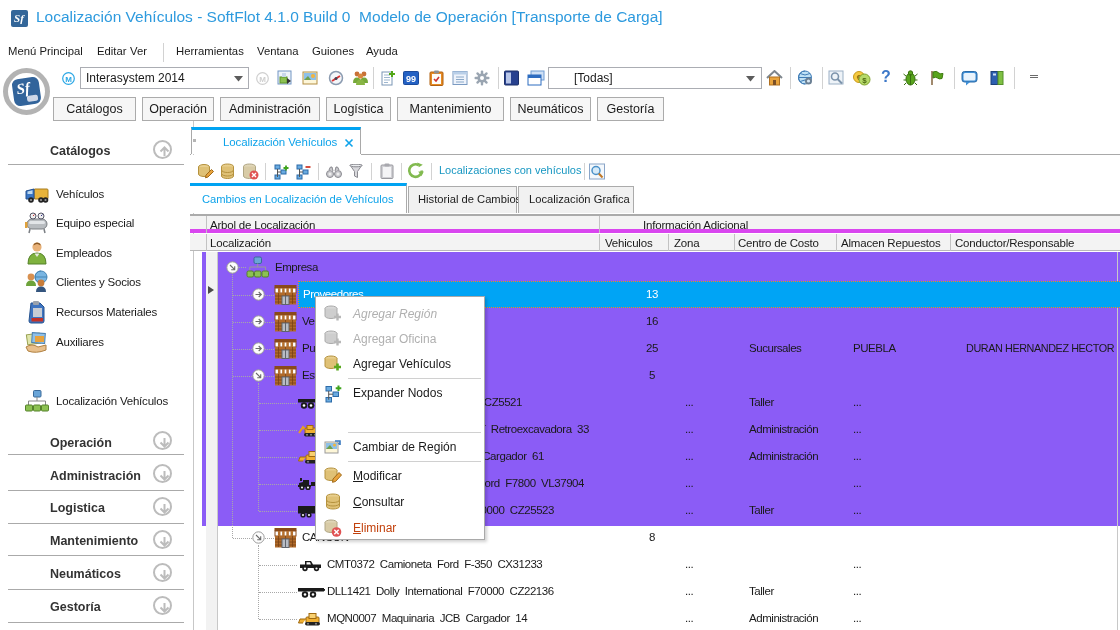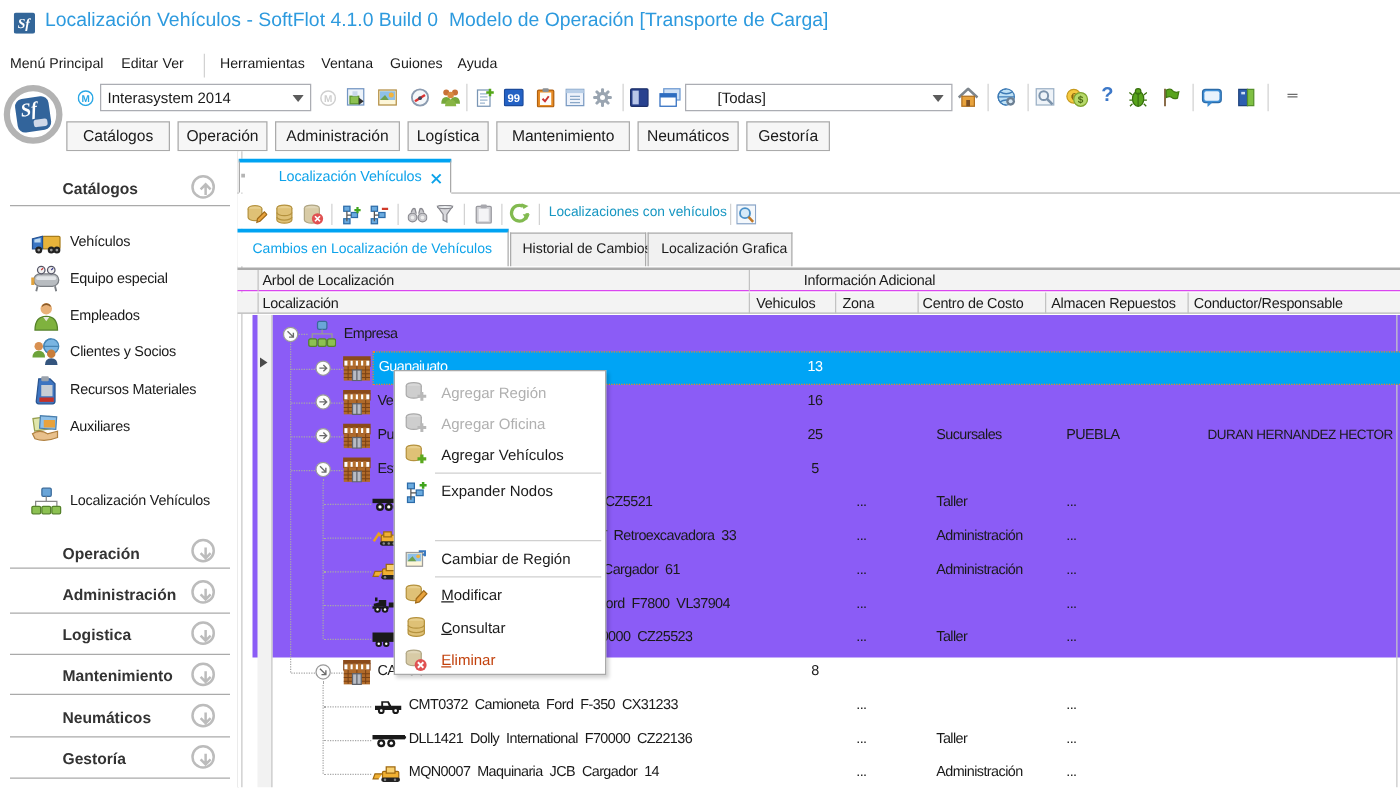--- a/index.html
+++ b/index.html
@@ -457,21 +457,21 @@
     </div>
     <div class="abs" style="left:218px;top:65px;width:109px;height:27px;background:#f1f1f1;border:1px solid #ababab;border-bottom:none;">
       <span class="abs" style="left:9px;top:6px;font-size:11.2px;color:#1a1a1a;white-space:nowrap;">Historial de Cambios</span>
     </div>
     <div class="abs" style="left:328px;top:65px;width:116px;height:27px;background:#f1f1f1;border:1px solid #ababab;border-bottom:none;">
       <span class="abs" style="left:10px;top:6px;font-size:11.2px;color:#1a1a1a;white-space:nowrap;">Localización Grafica</span>
     </div>
 
     <div class="abs" style="left:0;top:93px;width:930px;height:2px;background:#ababab;"></div>
 
-    <div class="abs" style="left:0;top:95px;width:930px;height:17px;background:#f3f3f3;border-bottom:1px solid #d946ef;">
+    <div class="abs" style="left:0;top:95px;width:930px;height:17px;background:#f3f3f3;border-bottom:4px solid #d946ef;">
       <span class="hdr" style="left:20px;">Arbol de Localización</span>
       <span class="hdr" style="left:415px;margin-left:38px;">Información Adicional</span>
       <div class="abs" style="left:409px;top:0;width:1px;height:17px;background:#c2c2c2;"></div>
       <div class="abs" style="left:16px;top:0;width:1px;height:17px;background:#c2c2c2;"></div>
     </div>
 
     <div class="abs" style="left:0;top:113px;width:930px;height:17px;background:#f3f3f3;border-bottom:1px solid #b8b8b8;">
       <span class="hdr" style="left:20px;">Localización</span>
       <span class="hdr" style="left:415px;">Vehiculos</span>
       <span class="hdr" style="left:484px;">Zona</span>
@@ -538,21 +538,21 @@
             <svg class="abs" style="left:72px;top:3px;" width="23" height="21" viewBox="0 0 23 21">
 <rect x="0.5" y="1" width="22" height="3" fill="#8a4a1a"></rect>
 <rect x="1" y="4" width="21" height="5" fill="#fff" stroke="#8a4a1a"></rect>
 <path d="M5.2 4 v5 M9.4 4 v5 M13.6 4 v5 M17.8 4 v5" stroke="#b5702e" stroke-width="2.5"></path>
 <rect x="1" y="9" width="21" height="11.5" fill="#b06a2a"></rect>
 <path d="M1 12 h21 M1 15 h21 M1 18 h21" stroke="#7a4215" stroke-width="0.8"></path>
 <path d="M4.5 9 v11 M11.5 9 v11 M18.5 9 v11" stroke="#7a4215" stroke-width="0.8"></path>
 <rect x="8" y="12" width="7" height="8.5" fill="#b8bcc4" stroke="#60646c"></rect>
 <path d="M11.5 12 v8.5" stroke="#60646c"></path>
 </svg>
-            <span class="rtx" style="left:101px;color:#fff;">Guanajuato</span>
+            <span class="rtx" style="left:101px;color:#fff;">Proveedores</span>
             <span class="rtx" style="left:420px;width:60px;text-align:center;color:#fff;">13</span>
           </div>
 <div class="row" style="top:56px;">
             <svg class="abs" style="left:50px;top:7px;" width="13" height="13" viewBox="0 0 13 13">
               <circle cx="6.5" cy="6.5" r="5.7" fill="#fdfdfd" stroke="#9a9a9a"></circle>
               <path d="M3.5 6.5 H9 M6.7 4 L9.3 6.5 L6.7 9" fill="none" stroke="#6a6a6a" stroke-width="1.1"></path>
             </svg>
             <svg class="abs" style="left:72px;top:3px;" width="23" height="21" viewBox="0 0 23 21">
 <rect x="0.5" y="1" width="22" height="3" fill="#8a4a1a"></rect>
 <rect x="1" y="4" width="21" height="5" fill="#fff" stroke="#8a4a1a"></rect>
@@ -746,21 +746,21 @@
             <span class="rtx" style="left:125px;">MQN0007  Maquinaria  JCB  Cargador  14</span>
             <span class="rtx" style="left:483px;">...</span>
             <span class="rtx" style="left:547px;">Administración</span>
             <span class="rtx" style="left:651px;">...</span>
           </div>
 </div>
     </div>
   </div>
 
   <div id="ctxmenu" class="abs" style="left:315px;top:296px;width:170px;height:244px;background:#fff;border:1px solid #a9a9a9;box-shadow:2px 2px 3px rgba(0,0,0,0.18);z-index:50;">
-<div class="mi" style="top:4px;">
+<div class="mi" style="top:4px;font-style:italic;">
         <svg width="20" height="20" viewBox="0 0 20 20">
           <ellipse cx="8" cy="4.5" rx="6" ry="2.5" fill="#d8d8d8" stroke="#aaa"></ellipse>
           <path d="M2 4.5 V12 a6 2.5 0 0 0 12 0 V4.5" fill="#cecece" stroke="#aaa"></path>
           <path d="M14.5 9.5 v7 M11 13 h7" stroke="#b8b8b8" stroke-width="2.4"></path>
         </svg>
         <span class="mtx" style="color:#b0b0b0;">Agregar Región</span>
       </div>
 <div class="mi" style="top:29px;">
         <svg width="20" height="20" viewBox="0 0 20 20">
           <ellipse cx="8" cy="4.5" rx="6" ry="2.5" fill="#d8d8d8" stroke="#aaa"></ellipse>

